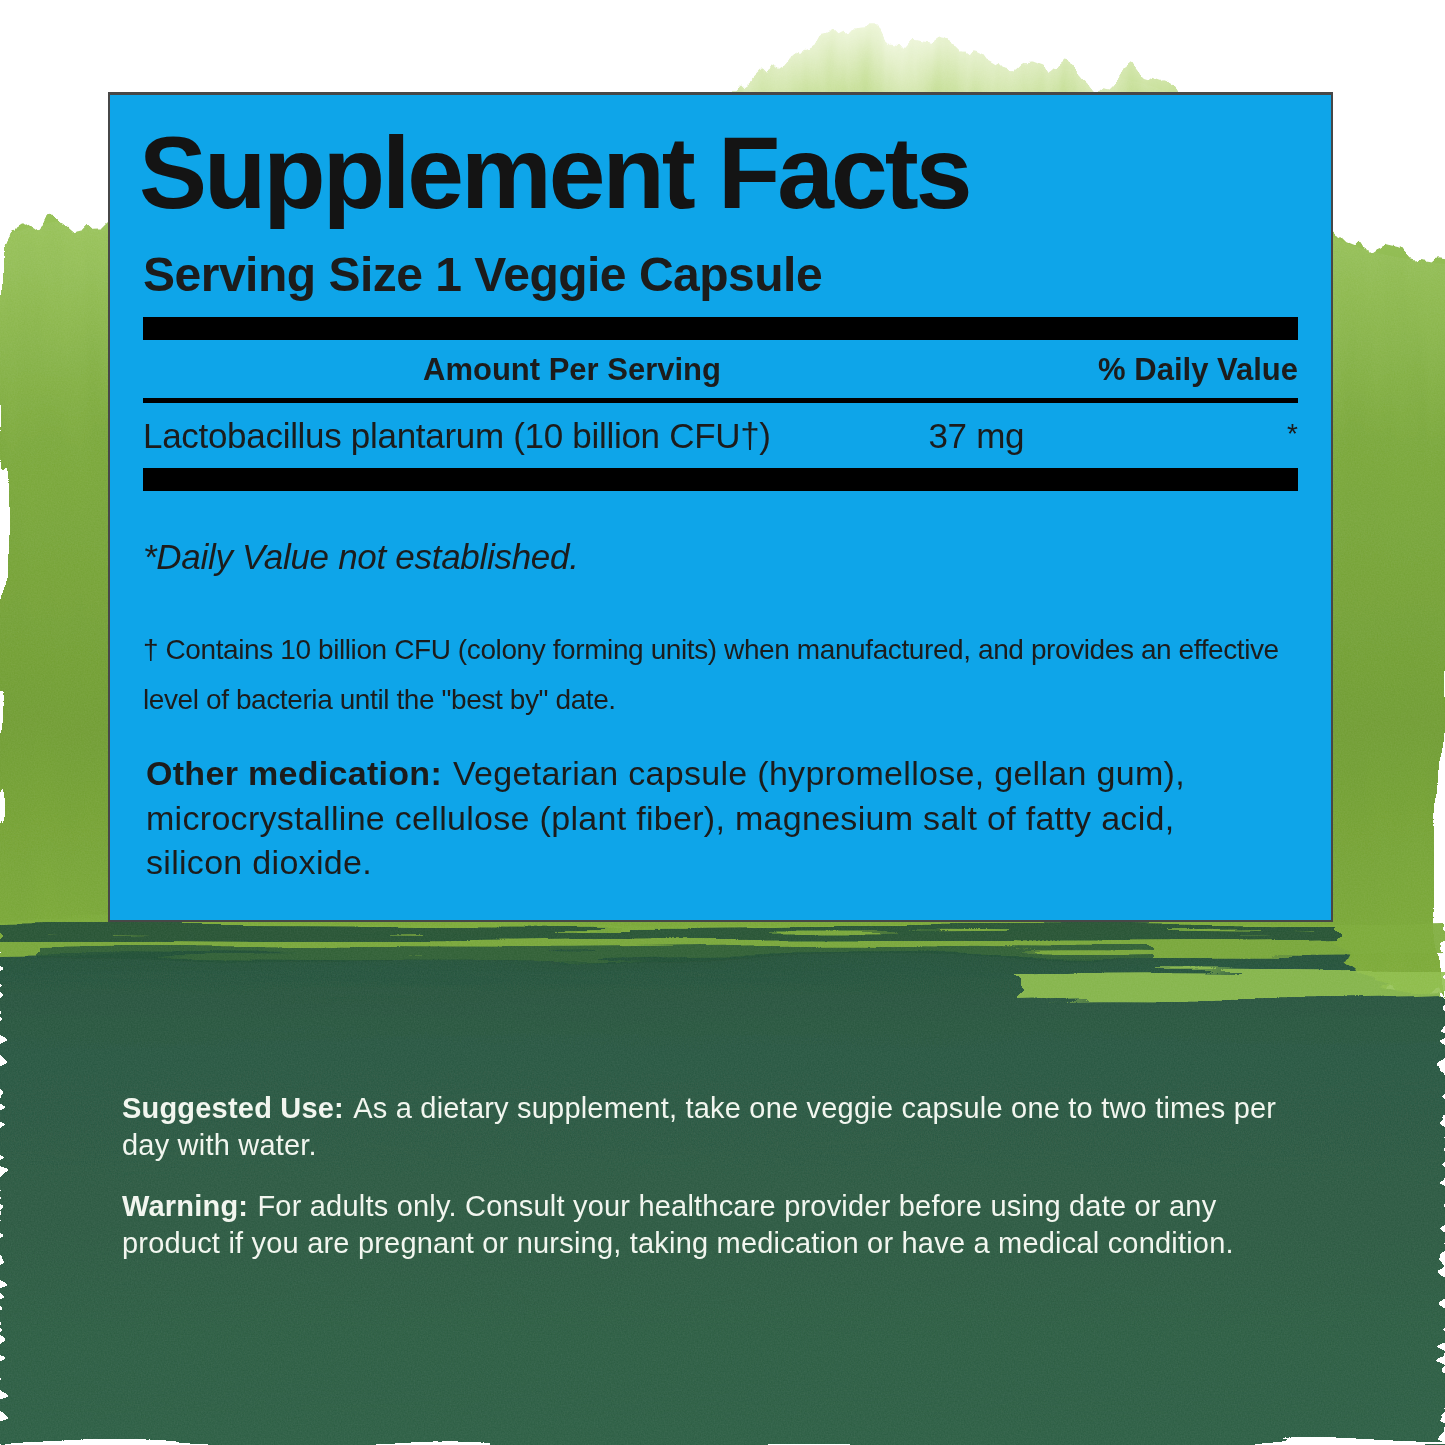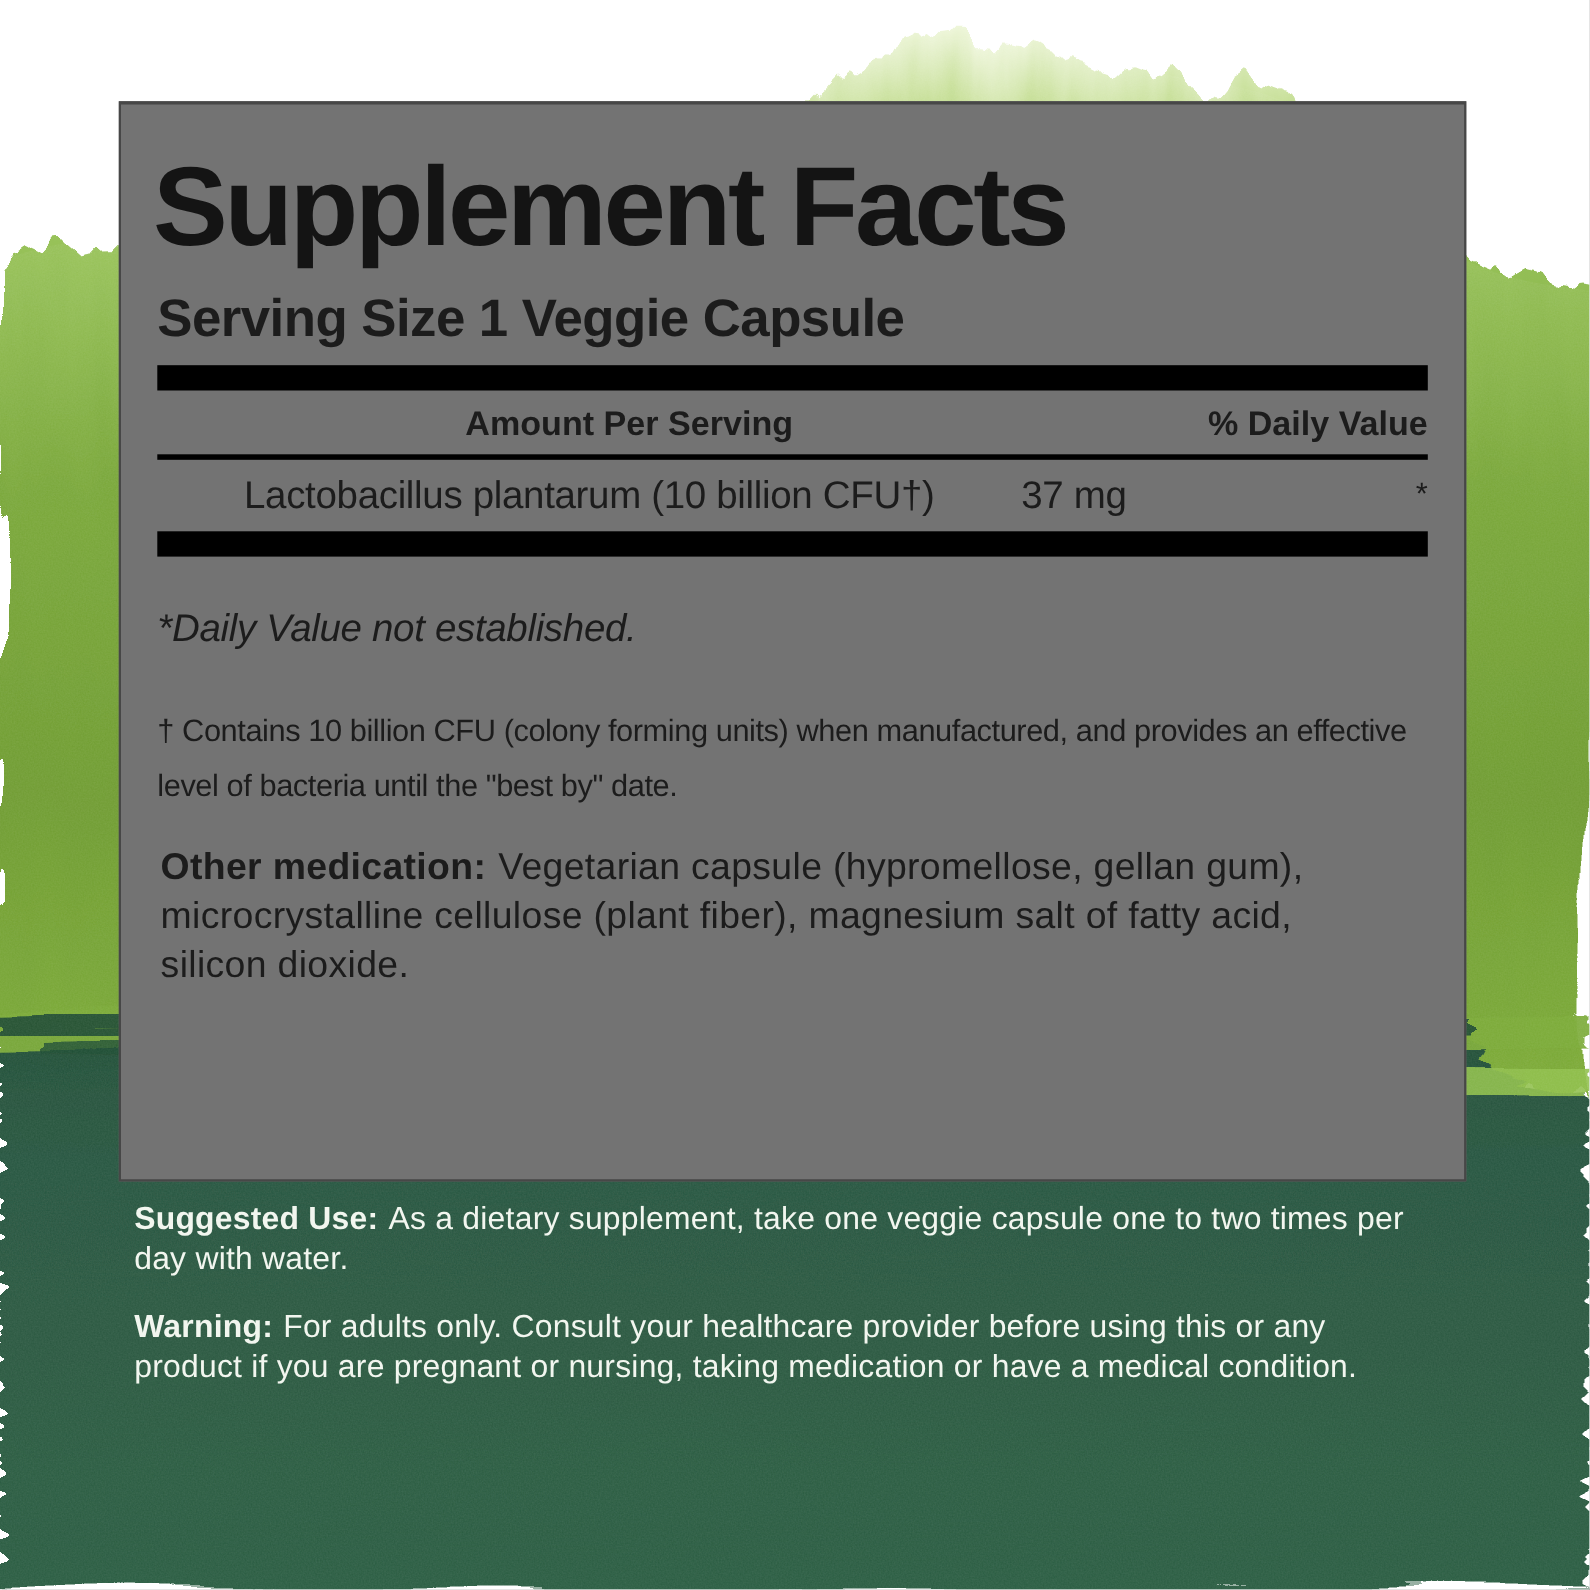--- a/index.html
+++ b/index.html
@@ -4,36 +4,36 @@
 <style>
   html,body{margin:0;padding:0;background:#ffffff;}
   .stage{
     position:relative;width:1445px;height:1445px;overflow:hidden;background:#ffffff;
     font-family:"Liberation Sans","DejaVu Sans",sans-serif;
   }
   .bg{position:absolute;left:0;top:0;display:block;}
 
   
   .card{
-    position:absolute;left:108px;top:92px;width:1225px;height:982px;box-sizing:border-box;
-    background:#737373;border:2px solid #474747;border-top-width:3px;
-    padding:15px 33px;color:#1c1c1c;
+    position:absolute;left:108px;top:92px;width:1225px;height:830px;box-sizing:border-box;
+    background:#0ea5e9;border:2px solid #474747;border-top-width:3px;
+    padding:0 33px;color:#1c1c1c;
   }
   .sf-title{
     margin:26px 0 0 -4px;font-size:102px;line-height:1.02;font-weight:bold;
     letter-spacing:-3px;color:#141414;white-space:nowrap;
   }
   .serving{margin-top:22px;font-size:48px;font-weight:bold;letter-spacing:-0.5px;}
   .bar{height:23px;background:#000;margin-top:15px;}
   .bar.bottom{margin-top:0;}
   .thead{display:flex;align-items:baseline;padding:12px 0 10px;font-size:31px;font-weight:bold;text-align:right;}
   .th-amount{margin-left:280px;}
   .th-dv{margin-left:auto;}
   .rule{height:5px;background:#000;}
-  .trow{display:flex;align-items:flex-start;padding:13px 0 12px;font-size:35px;text-align:center;}
+  .trow{display:flex;align-items:flex-start;padding:13px 0 12px;font-size:35px;}
   .td-name{width:68%;letter-spacing:-0.3px;}
   .td-amount{letter-spacing:-0.3px;}
   .td-dv{margin-left:auto;font-size:28px;padding-top:2px;}
   .fn1{margin:46px 0 0;font-size:35px;letter-spacing:-0.3px;font-style:italic;}
   .fn2{margin:48px 0 0;font-size:28px;line-height:1.78;letter-spacing:-0.4px;}
   .other{margin:26px 0 0 3px;max-width:1108px;font-size:34px;line-height:1.32;letter-spacing:0.3px;}
   .b{font-weight:bold;margin-right:0.32em;}
 
   
   .directions{
@@ -125,17 +125,17 @@
     <p class="other">
       <span class="b">Other medication:</span><span>Vegetarian capsule (hypromellose, gellan gum), microcrystalline cellulose (plant fiber), magnesium salt of fatty acid, silicon dioxide.</span>
     </p>
   </section>
 
   <section class="directions">
     <p class="p-use">
       <span class="b">Suggested Use:</span><span>As a dietary supplement, take one veggie capsule one to two times per day with water.</span>
     </p>
     <p class="p-warning">
-      <span class="b">Warning:</span><span>For adults only. Consult your healthcare provider before using this or any product if you are pregnant or nursing, taking medication or have a medical condition.</span>
+      <span class="b">Warning:</span><span>For adults only. Consult your healthcare provider before using date or any product if you are pregnant or nursing, taking medication or have a medical condition.</span>
     </p>
   </section>
 
 </div>
 
 </body></html>

